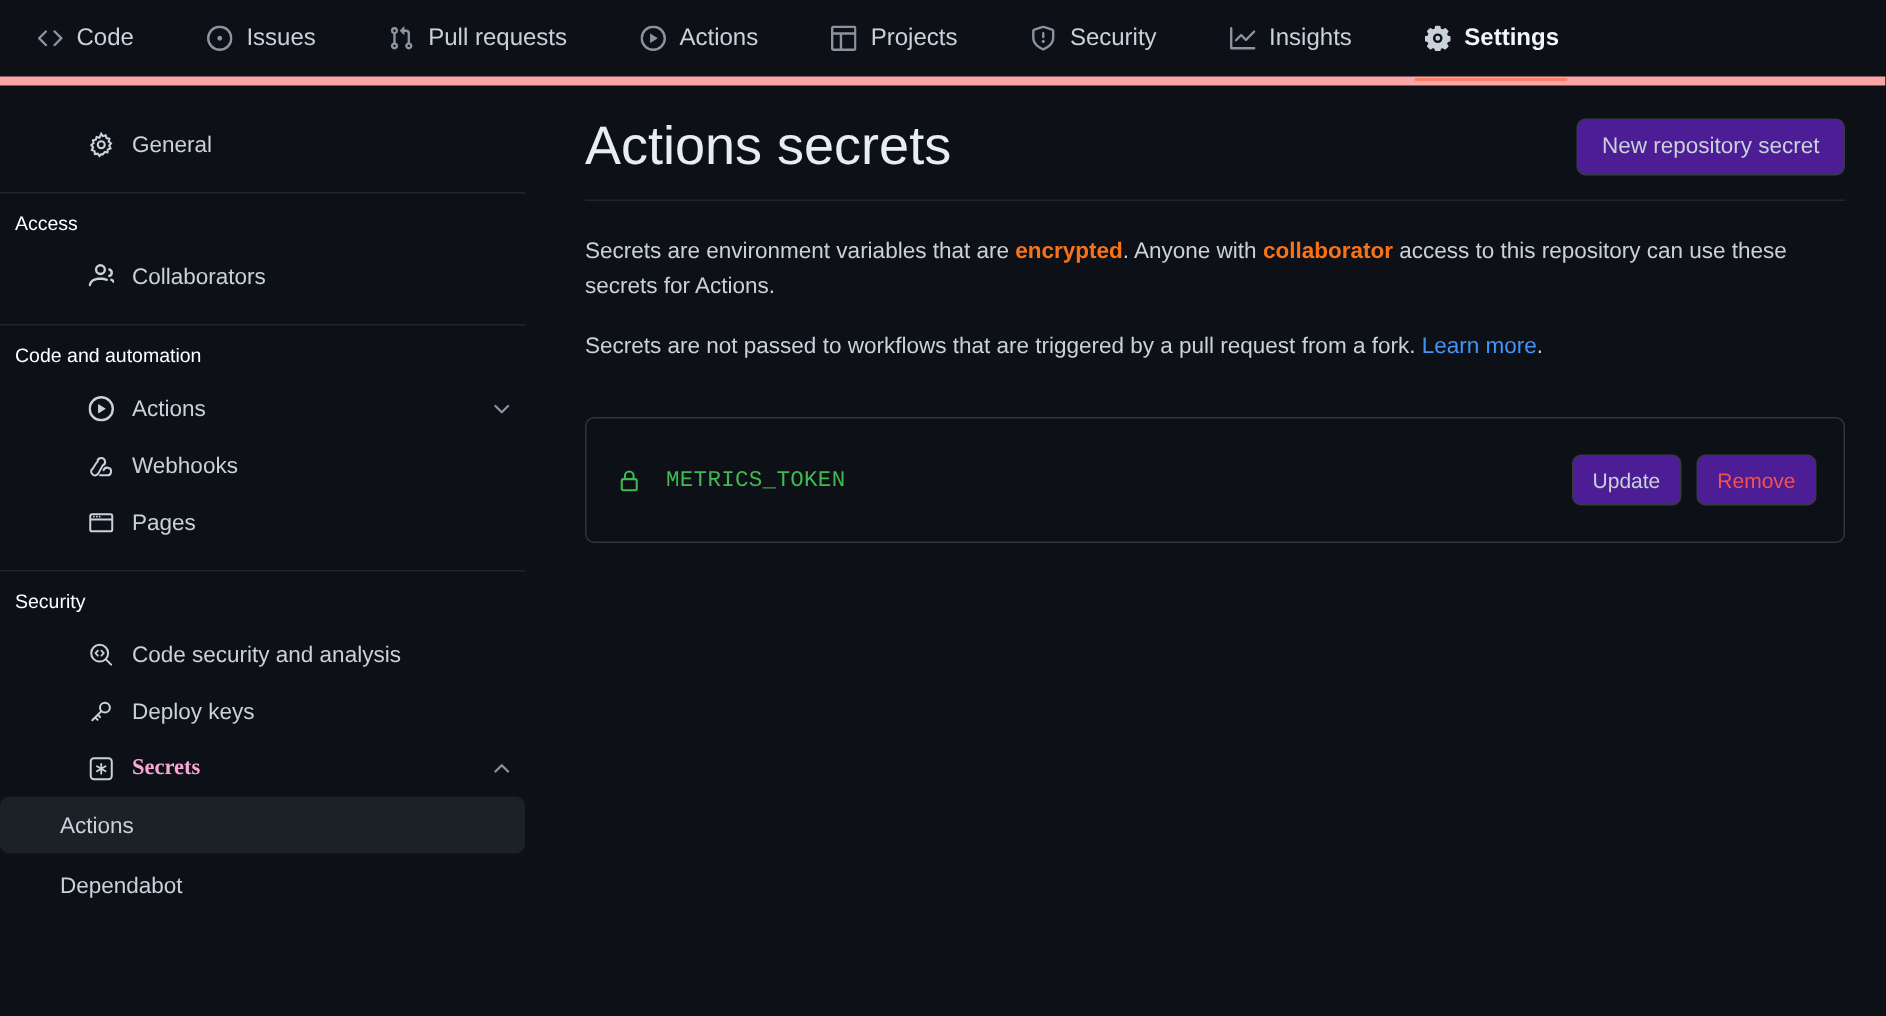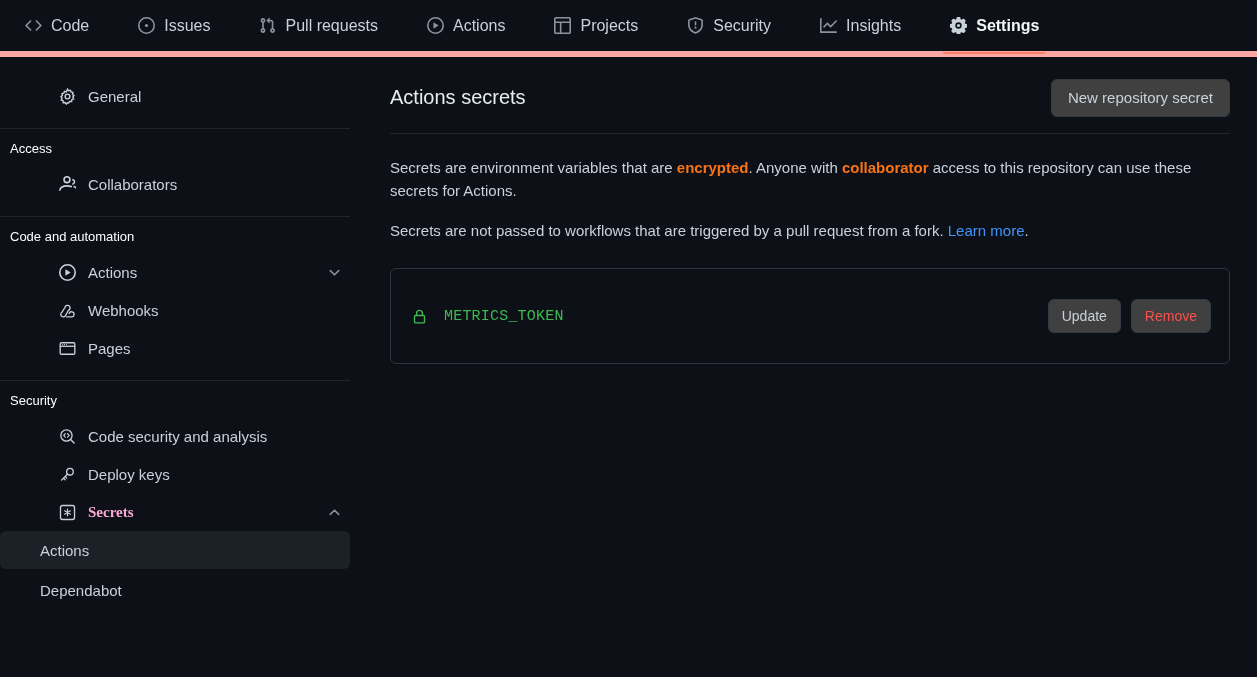--- a/index.html
+++ b/index.html
@@ -132,30 +132,30 @@
     min-width: 0;
   }
   .main-head {
     display: flex;
     align-items: flex-start;
     justify-content: space-between;
     padding-bottom: 16px;
     border-bottom: 1px solid #21262d;
   }
   .main-title {
-    font-size: 20px;
+    font-size: 36px;
     font-weight: normal;
     color: #e6edf3;
     line-height: 36px;
   }
   .btn {
     font-family: "Liberation Sans", sans-serif;
     font-size: 15px;
     color: #c9d1d9;
-    background: #404040;
+    background: #4c1d95;
     border: 1px solid #363b42;
     border-radius: 6px;
     padding: 9px 16px;
     cursor: pointer;
     line-height: 18px;
     white-space: nowrap;
   }
   .btn.small { font-size: 14px; padding: 7px 13px; }
   .btn.danger { color: #f85149; }
 
@@ -164,24 +164,24 @@
     line-height: 23px;
     color: #c9d1d9;
     margin-top: 22px;
     max-width: 845px;
   }
   .desc b { color: #f97316; font-weight: bold; }
   .desc + .desc { margin-top: 17px; }
   .lnk { color: #4493f8; text-decoration: none; cursor: pointer; }
 
   .secret-card {
-    margin-top: 26px;
+    margin-top: 36px;
     border: 1px solid #30363d;
     border-radius: 6px;
-    height: 96px;
+    height: 84px;
     display: flex;
     align-items: center;
     padding: 0 18px 0 19px;
     gap: 16px;
   }
   .lock-ico {
     width: 18px; height: 18px;
     display: inline-flex;
     align-items: center;
     justify-content: center;

